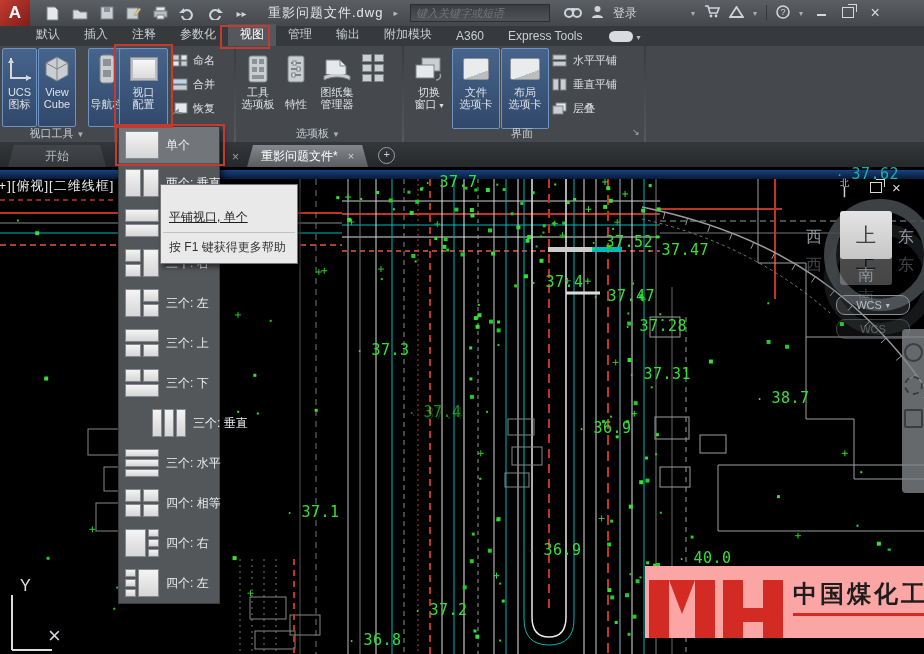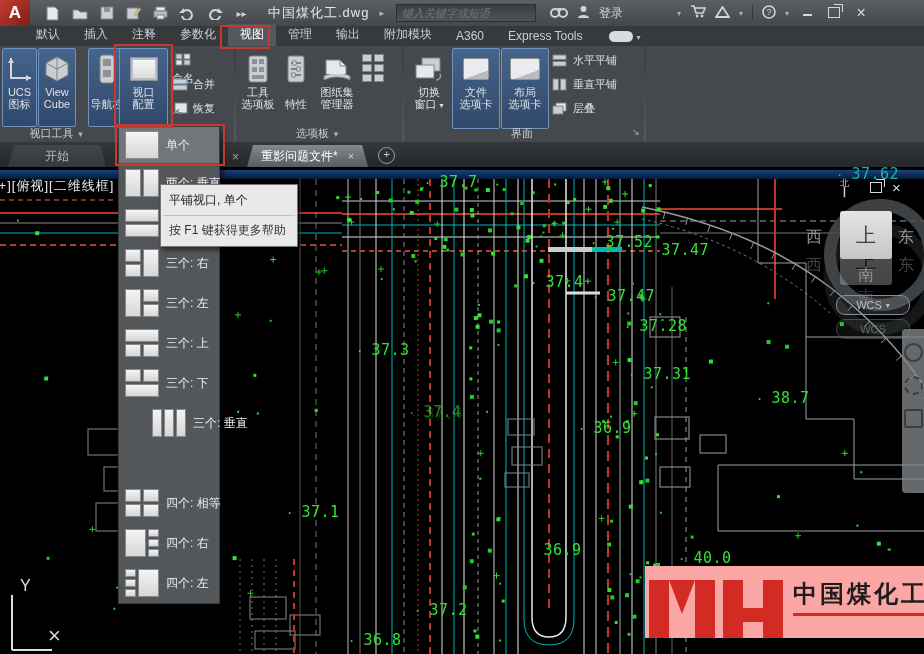--- a/index.html
+++ b/index.html
@@ -96,21 +96,21 @@
     border:1px solid #3a3d40;box-shadow:3px 3px 6px rgba(0,0,0,.6);z-index:30;}
   .vm-item{position:absolute;left:0;width:100%;height:40px;display:flex;align-items:center;color:#eceff1;font-size:12px;}
   .vm-item.sel{background:#72767a;}
   .vp-icon{position:relative;width:34px;height:28px;margin-left:6px;flex:none;}
   .vp-icon .pane{position:absolute;background:linear-gradient(#f4f4f4,#d6d6d6);border:1px solid #85898d;box-sizing:border-box;}
   .vm-label{margin-left:7px;white-space:nowrap;}
 
   
   .tooltip{position:absolute;left:160px;top:184px;width:136px;background:#e9e9e9;border:1px solid #767676;
     box-shadow:2px 3px 5px rgba(0,0,0,.55);z-index:40;font-size:12px;color:#1e1e1e;}
-  .tt-title{padding:7px 8px 6px;}
+  .tt-title{padding:24px 8px 6px;text-decoration:underline;}
   .tt-div{height:1px;background:#c2c2c2;margin:0 2px;}
   .tt-hint{padding:6px 8px 7px;color:#333;}
 
   
   .anno{position:absolute;border:2px solid #c23b32;z-index:50;pointer-events:none;}
 </style>
 </head>
 <body>
 
 <div id="app">
@@ -154,21 +154,21 @@
           </svg>
         </span>
       <span class="qi">
           <svg width="17" height="13" style="transform:scaleX(-1)">
             <path d="M4 5 A5 5 0 1 1 3 9" fill="none" stroke="#cfd4d9" stroke-width="2"></path>
             <path d="M5 1v5H0z" fill="#cfd4d9"></path>
           </svg>
         </span>
       <span class="qi" style="color:#cfd4d9;font-size:10px;">▸▸</span>
     </div>
-    <div class="doc-title">中国煤化工.dwg</div>
+    <div class="doc-title">重影问题文件.dwg</div>
     <span class="tcaret">▸</span>
     <input class="searchbox" placeholder="键入关键字或短语" style="">
     <div class="tb-right">
       <span><svg width="18" height="12">
             <circle cx="5" cy="7" r="4" fill="none" stroke="#cfd4d9" stroke-width="2"></circle>
             <circle cx="13" cy="7" r="4" fill="none" stroke="#cfd4d9" stroke-width="2"></circle>
             <path d="M7 3h4" stroke="#cfd4d9" stroke-width="2"></path>
           </svg></span>
       <span><svg width="13" height="13">
             <circle cx="6.5" cy="4" r="3" fill="#cfd4d9"></circle>
@@ -250,21 +250,21 @@
     <div class="plabel" style="left:0;width:114px;"><span>视口工具</span> <span class="dn">▼</span></div>
     <div class="pdiv" style="left:114px;"></div>
 
     <div class="rbtn on" style="left:119px;top:2px;width:47px;height:76px;">
       <span class="bicon">
           <span class="wsq"></span>
         </span>
       <span>视口</span>
       <span>配置</span>
     </div>
-    <div class="smallrow" style="left:172px;top:7px;flex-direction:column;">
+    <div class="smallrow" style="left:172px;top:7px;">
       <span class="sicon"><svg width="16" height="13">
             <rect x="1" y="1" width="6" height="5" fill="#caced2" stroke="#7d8287"></rect>
             <rect x="9" y="1" width="6" height="5" fill="#e6e9ec" stroke="#7d8287"></rect>
             <rect x="1" y="7" width="6" height="5" fill="#e6e9ec" stroke="#7d8287"></rect>
             <rect x="9" y="7" width="6" height="5" fill="#caced2" stroke="#7d8287"></rect>
           </svg></span>
       <span>命名</span>
     </div>
     <div class="smallrow" style="left:172px;top:31px;">
       <span class="sicon"><svg width="16" height="13">
@@ -822,20 +822,28 @@
       <span class="vm-label">三个: 下</span>
     </div>
     <div class="vm-item" style="top:276px;padding-left:27px;">
       <span class="vp-icon">
           <div class="pane" style="left: 0%; top: 0%; width: 30%; height: 100%;"></div>
           <div class="pane" style="left: 35%; top: 0%; width: 30%; height: 100%;"></div>
           <div class="pane" style="left: 70%; top: 0%; width: 30%; height: 100%;"></div>
         </span>
       <span class="vm-label">三个: 垂直</span>
     </div>
+    <div class="vm-item" style="top:316px;">
+      <span class="vp-icon">
+          <div class="pane" style="left: 0%; top: 0%; width: 100%; height: 30%;"></div>
+          <div class="pane" style="left: 0%; top: 35%; width: 100%; height: 30%;"></div>
+          <div class="pane" style="left: 0%; top: 70%; width: 100%; height: 30%;"></div>
+        </span>
+      <span class="vm-label">三个: 水平</span>
+    </div>
     <div class="vm-item" style="top:356px;">
       <span class="vp-icon">
           <div class="pane" style="left: 0%; top: 0%; width: 47%; height: 47%;"></div>
           <div class="pane" style="left: 53%; top: 0%; width: 47%; height: 47%;"></div>
           <div class="pane" style="left: 0%; top: 53%; width: 47%; height: 47%;"></div>
           <div class="pane" style="left: 53%; top: 53%; width: 47%; height: 47%;"></div>
         </span>
       <span class="vm-label">四个: 相等</span>
     </div>
     <div class="vm-item" style="top:396px;">

